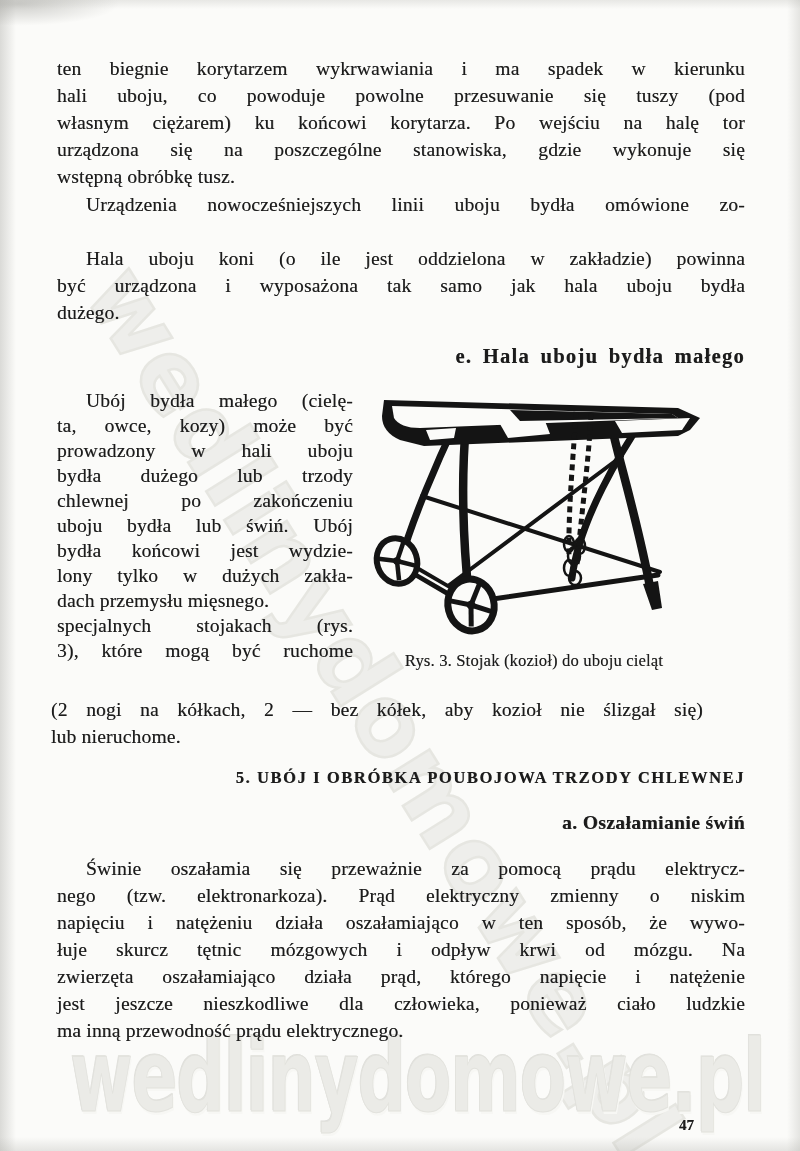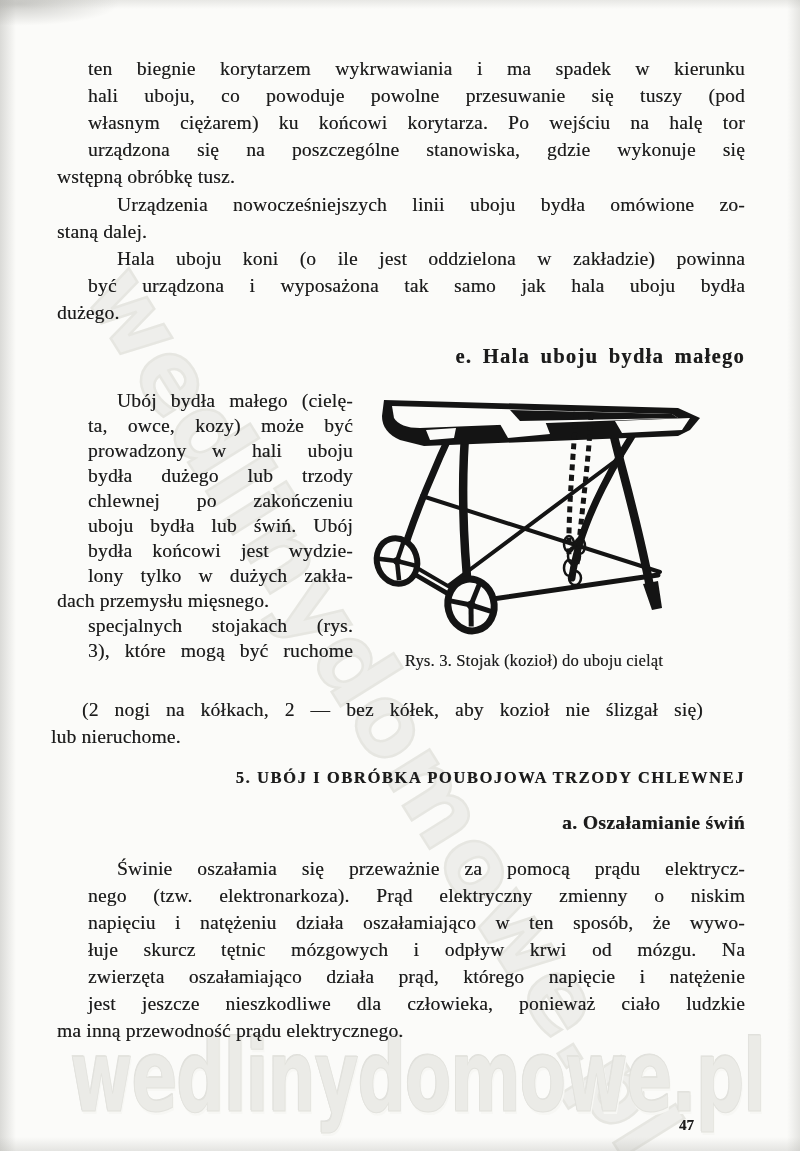--- a/index.html
+++ b/index.html
@@ -27,21 +27,21 @@
     left:70px;top:1018px;font-size:100px;letter-spacing:-2px;
     transform:scaleX(.68);transform-origin:0 0;
     color:#ebebe7;-webkit-text-stroke:1px #e2e2dd;
     text-shadow:2px 3px 0 #f7f7f4,-1px -1px 0 #dededa;
   }
   
   .content{position:absolute;inset:0;z-index:2;}
   .block{position:absolute;font-size:19.5px;letter-spacing:.2px;}
   .line{line-height:27px;height:27px;text-shadow:.3px .3px 0 rgba(27,27,27,.55);}
   .col .line{line-height:25px;height:25px;}
-  .j{text-align:justify;text-align-last:justify;margin-left:31px;}
+  .j{text-align:justify;text-align-last:justify;}
   .ind{text-indent:29px;}
   .heading{position:absolute;left:57px;width:688px;text-align:right;font-weight:bold;text-shadow:.4px .4px 0 rgba(27,27,27,.6);}
   .heading-e{top:345px;font-size:20.5px;letter-spacing:1.3px;word-spacing:4px;}
   .heading-5{top:768px;font-size:16.5px;letter-spacing:1.6px;}
   .subheading{top:812px;font-size:19.5px;letter-spacing:.4px;}
   .figure{position:absolute;left:360px;top:388px;width:350px;height:254px;}
   .caption{position:absolute;left:360px;top:651px;width:348px;text-align:center;font-size:16.5px;letter-spacing:.2px;text-shadow:.3px .3px 0 rgba(27,27,27,.5);}
   .pagenum{position:absolute;left:679px;top:1117px;font-size:15px;font-weight:bold;text-shadow:.3px .3px 0 rgba(27,27,27,.6);}
 </style>
 </head>
@@ -57,21 +57,20 @@
     <div class="block" style="left:57px;top:55px;width:688px;">
       <div class="line j">ten biegnie korytarzem wykrwawiania i ma spadek w kierunku</div>
       <div class="line j">hali uboju, co powoduje powolne przesuwanie się tuszy (pod</div>
       <div class="line j">własnym ciężarem) ku końcowi korytarza. Po wejściu na halę tor</div>
       <div class="line j">urządzona się na poszczególne stanowiska, gdzie wykonuje się</div>
       <div class="line">wstępną obróbkę tusz.</div>
     </div>
 
     <div class="block" style="left:57px;top:191px;width:688px;">
       <div class="line j ind">Urządzenia nowocześniejszych linii uboju bydła omówione zo-</div>
-      <div class="line">staną dalej.</div>
     </div>
 
     <div class="block" style="left:57px;top:245px;width:688px;">
       <div class="line j ind">Hala uboju koni (o ile jest oddzielona w zakładzie) powinna</div>
       <div class="line j">być urządzona i wyposażona tak samo jak hala uboju bydła</div>
       <div class="line">dużego.</div>
     </div>
 
     <div class="heading heading-e">e. Hala uboju bydła małego</div>
 

